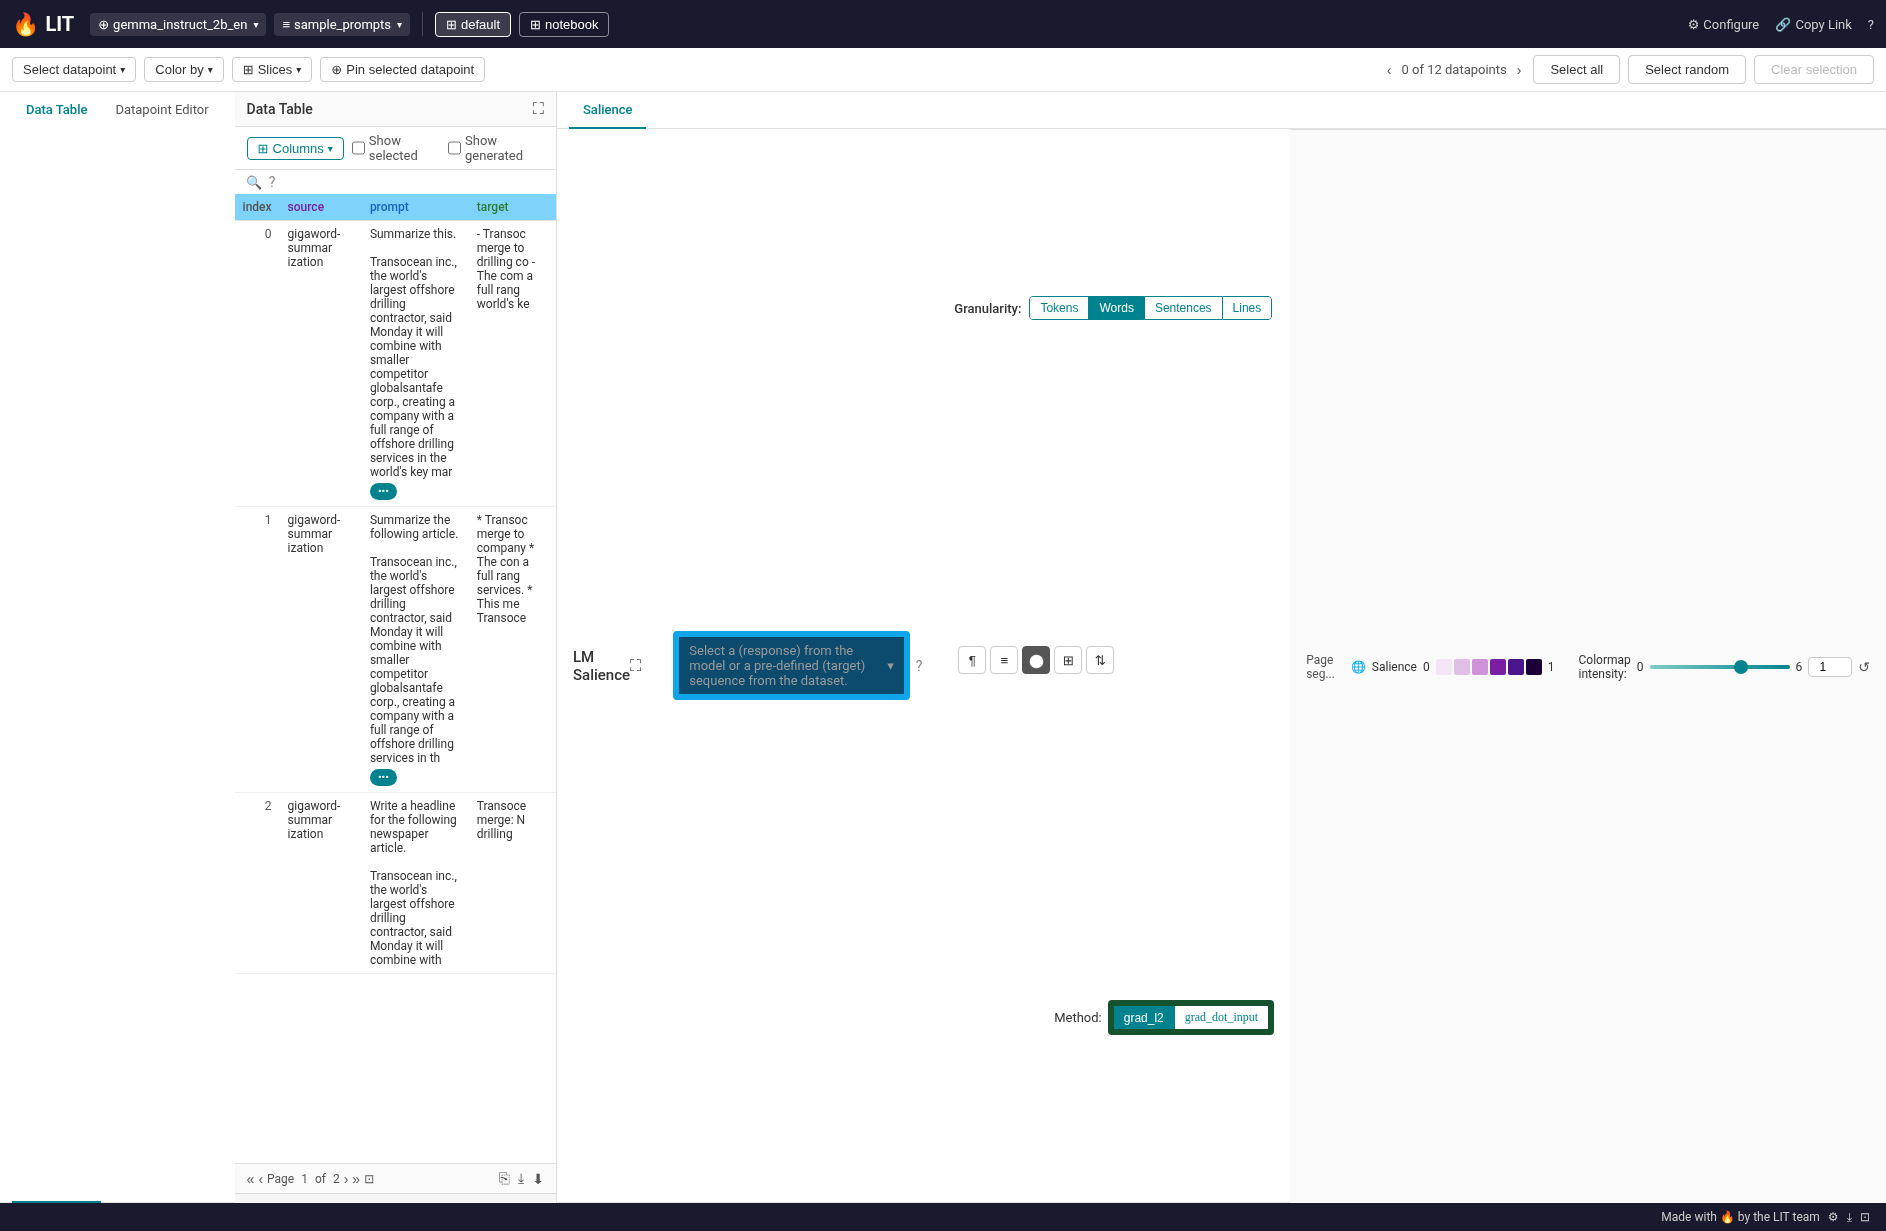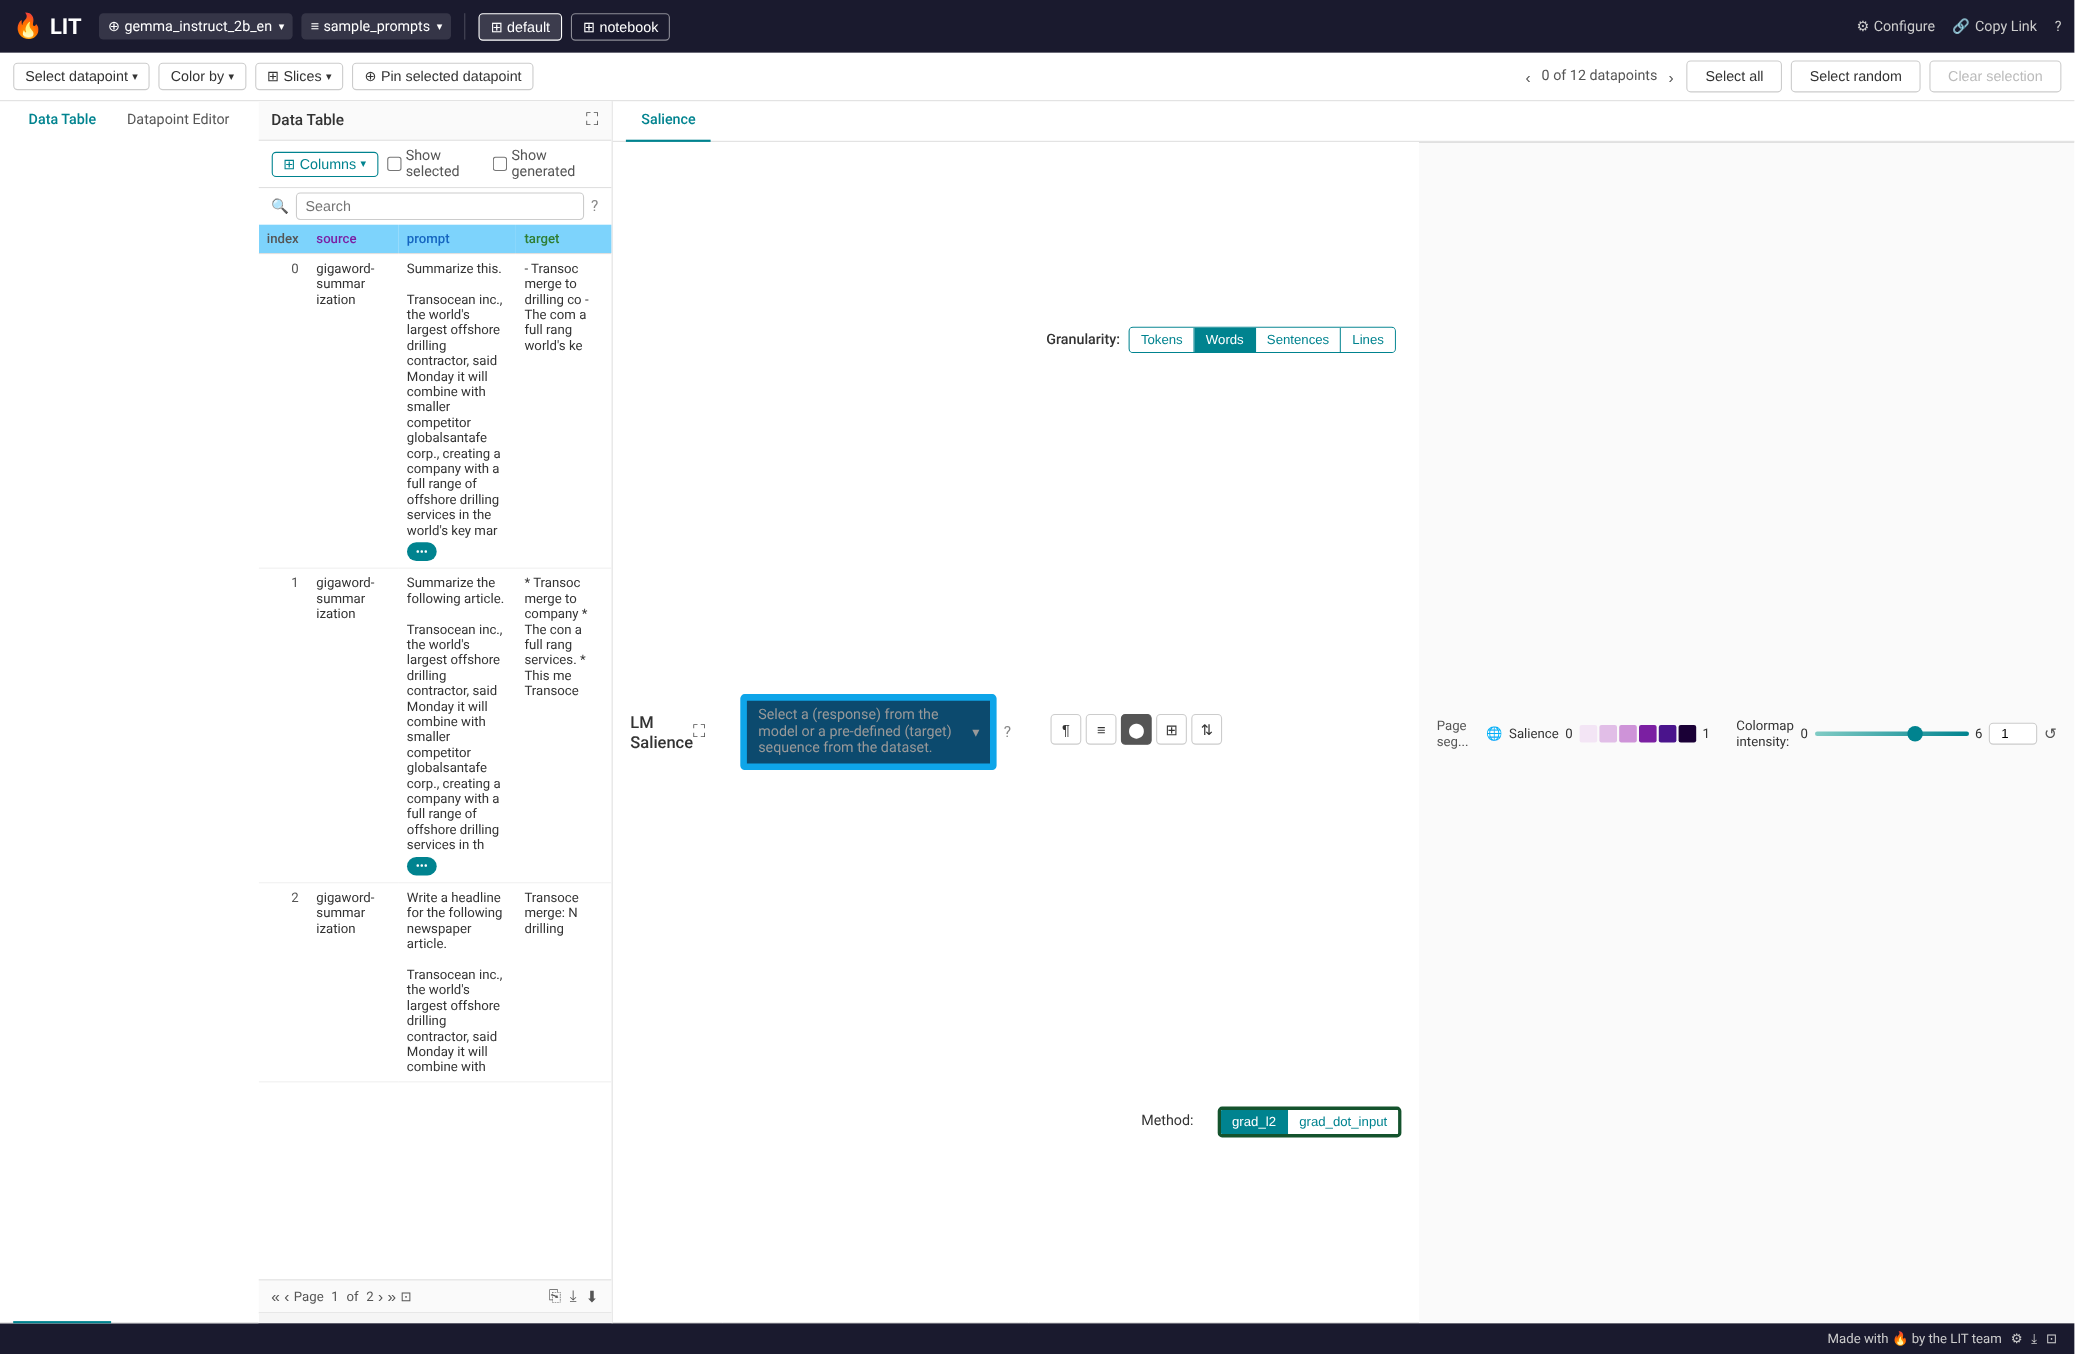--- a/index.html
+++ b/index.html
@@ -162,26 +162,26 @@
     .gran-btn:last-child { border-right: none; }
     .gran-btn.active { background: #00838f; color: #fff; }
     .gran-icons { display: flex; gap: 4px; align-items: center; margin-left: 4px; }
     .gran-icon-btn {
       width: 28px; height: 28px; display: flex; align-items: center; justify-content: center;
       border: 1px solid #ccc; border-radius: 4px; cursor: pointer; background: #fff; color: #333;
     }
     .gran-icon-btn.active-icon { background: #555; color: #fff; border-color: #555; }
     .method-area { display: flex; align-items: center; gap: 6px; margin-left: auto; }
     .method-label { font-size: 13px; color: #333; }
-    .method-btns { display: flex; border: 3px solid #14532d; border-radius: 4px; overflow: hidden; margin-left: 16px; }
+    .method-btns { display: flex; border: 6px solid #14532d; border-radius: 4px; overflow: hidden; }
     .method-btn {
       padding: 4px 10px; font-size: 12px; cursor: pointer; background: #fff; color: #00838f;
       border: none; border-right: 1px solid #00838f;
     }
-    .method-btn:last-child { border-right: none; }
+    .method-btn:last-child { border-right: none; font-family: Liberation Serif, serif; }
     .method-btn.active { background: #00838f; color: #fff; }
 
     .salience-content { flex: 1; background: #fff; }
 
     .salience-footer {
       display: flex; align-items: center; padding: 8px 16px; border-top: 1px solid #e0e0e0;
       gap: 16px; background: #fafafa;
     }
     .click-seg { font-size: 12px; color: #555; }
     .colormap-area { display: flex; align-items: center; gap: 6px; font-size: 12px; color: #333; }
@@ -313,21 +313,20 @@
         </label>
         <label class="checkbox-label">
           <input type="checkbox" style="">
           <span>Show generated</span>
         </label>
       </div>
 
 
       <div class="search-bar">
         <span style="color:#888;">🔍</span>
-        <input type="text" placeholder="Search" style="">
         <span class="help-icon">?</span>
       </div>
 
       <div class="data-table">
         <table>
           <thead>
             <tr>
               <th>index</th>
               <th class="source-col">source</th>
               <th class="prompt-col">prompt</th>

